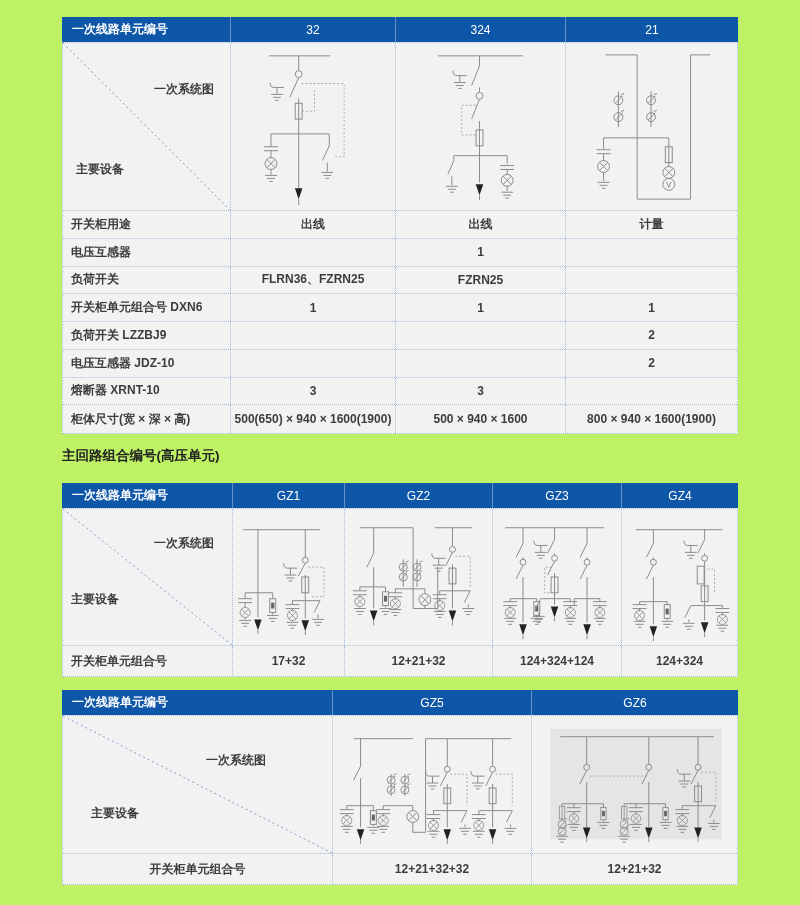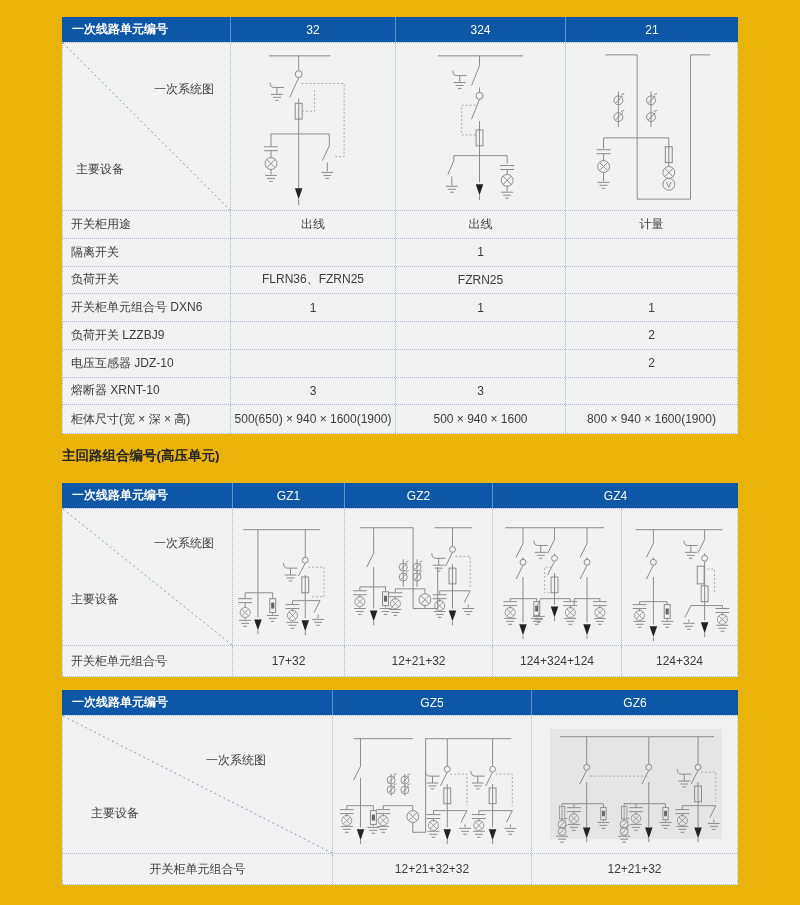--- a/index.html
+++ b/index.html
@@ -1,22 +1,22 @@
 <!DOCTYPE html>
 <html><head>
 <meta charset="utf-8">
 <style>
   html,body{margin:0;padding:0;}
-  .page{position:relative;width:800px;height:905px;background:#eab308;font-family:"Liberation Sans",sans-serif;overflow:hidden;}
+  .page{position:relative;width:800px;height:905px;background:#bef264;font-family:"Liberation Sans",sans-serif;overflow:hidden;}
   .tbl{position:absolute;left:62px;width:676px;}
   .hd{display:flex;background:#0e57a8;height:25px;color:#fff;font-size:12px;}
   .hc{display:flex;align-items:center;justify-content:center;box-sizing:border-box;border-left:1px solid rgba(255,255,255,.35);}
   .hc:first-child{justify-content:flex-start;padding-left:10px;border-left:none;font-weight:600;}
   .tbody{border:1px dotted #a7bcdb;background:#f2f2f3;box-sizing:border-box;}
-  .r{display:flex;box-sizing:border-box;border-bottom:1px dotted #a7bcdb;}
+  .r{display:flex;box-sizing:border-box;border-bottom:1px dotted #a7bcdb;font-weight:bold;}
   .r:last-child{border-bottom:none;}
   .c{box-sizing:border-box;border-right:1px dotted #a7bcdb;display:flex;align-items:center;justify-content:center;font-size:12px;color:#3c3c3c;overflow:hidden;}
   .c:last-child{border-right:none;}
   .lab{justify-content:flex-start;padding-left:8px;}
   .center-lab{justify-content:center;padding-left:0;}
   .diagcell{position:relative;}
   .diagcell svg.slash{position:absolute;left:0;top:0;}
   .dlab{position:absolute;font-size:12px;color:#3c3c3c;white-space:nowrap;}
   .title{position:absolute;left:62px;top:447px;font-size:13.5px;font-weight:600;color:#222;}
   .dsvg{display:block;}
@@ -155,21 +155,21 @@
           </svg>
         </div>
       </div>
       <div class="r" style="height:27.75px">
         <div class="c lab" style="flex:0 0 168px">开关柜用途</div>
         <div class="c" style="flex:0 0 165px">出线</div>
         <div class="c" style="flex:0 0 170px">出线</div>
         <div class="c" style="flex:1">计量</div>
       </div>
       <div class="r" style="height:27.75px">
-        <div class="c lab" style="flex:0 0 168px">隔离开关</div>
+        <div class="c lab" style="flex:0 0 168px">电压互感器</div>
         <div class="c" style="flex:0 0 165px"></div>
         <div class="c" style="flex:0 0 170px">1</div>
         <div class="c" style="flex:1"></div>
       </div>
       <div class="r" style="height:27.75px">
         <div class="c lab" style="flex:0 0 168px">负荷开关</div>
         <div class="c" style="flex:0 0 165px">FLRN36、FZRN25</div>
         <div class="c" style="flex:0 0 170px">FZRN25</div>
         <div class="c" style="flex:1"></div>
       </div>
@@ -206,20 +206,21 @@
     </div>
   </div>
 
   <div class="title">主回路组合编号(高压单元)</div>
 
   <div class="tbl" style="top:483px">
     <div class="hd">
       <div class="hc" style="flex:0 0 170px">一次线路单元编号</div>
       <div class="hc" style="flex:0 0 112px">GZ1</div>
       <div class="hc" style="flex:0 0 148px">GZ2</div>
+      <div class="hc" style="flex:0 0 129px">GZ3</div>
       <div class="hc" style="flex:1">GZ4</div>
     </div>
     <div class="tbody">
       <div class="r" style="height:137px">
         <div class="c diagcell" style="flex:0 0 170px">
           <svg class="slash" width="169" height="136">
               <line x1="0" y1="0" x2="169" y2="136" stroke="#7d9fd0" stroke-width="1" stroke-dasharray="2 3"></line>
             </svg>
           <span class="dlab" style="right:18px;top:26px">一次系统图</span>
           <span class="dlab" style="left:8px;top:82px">主要设备</span>

